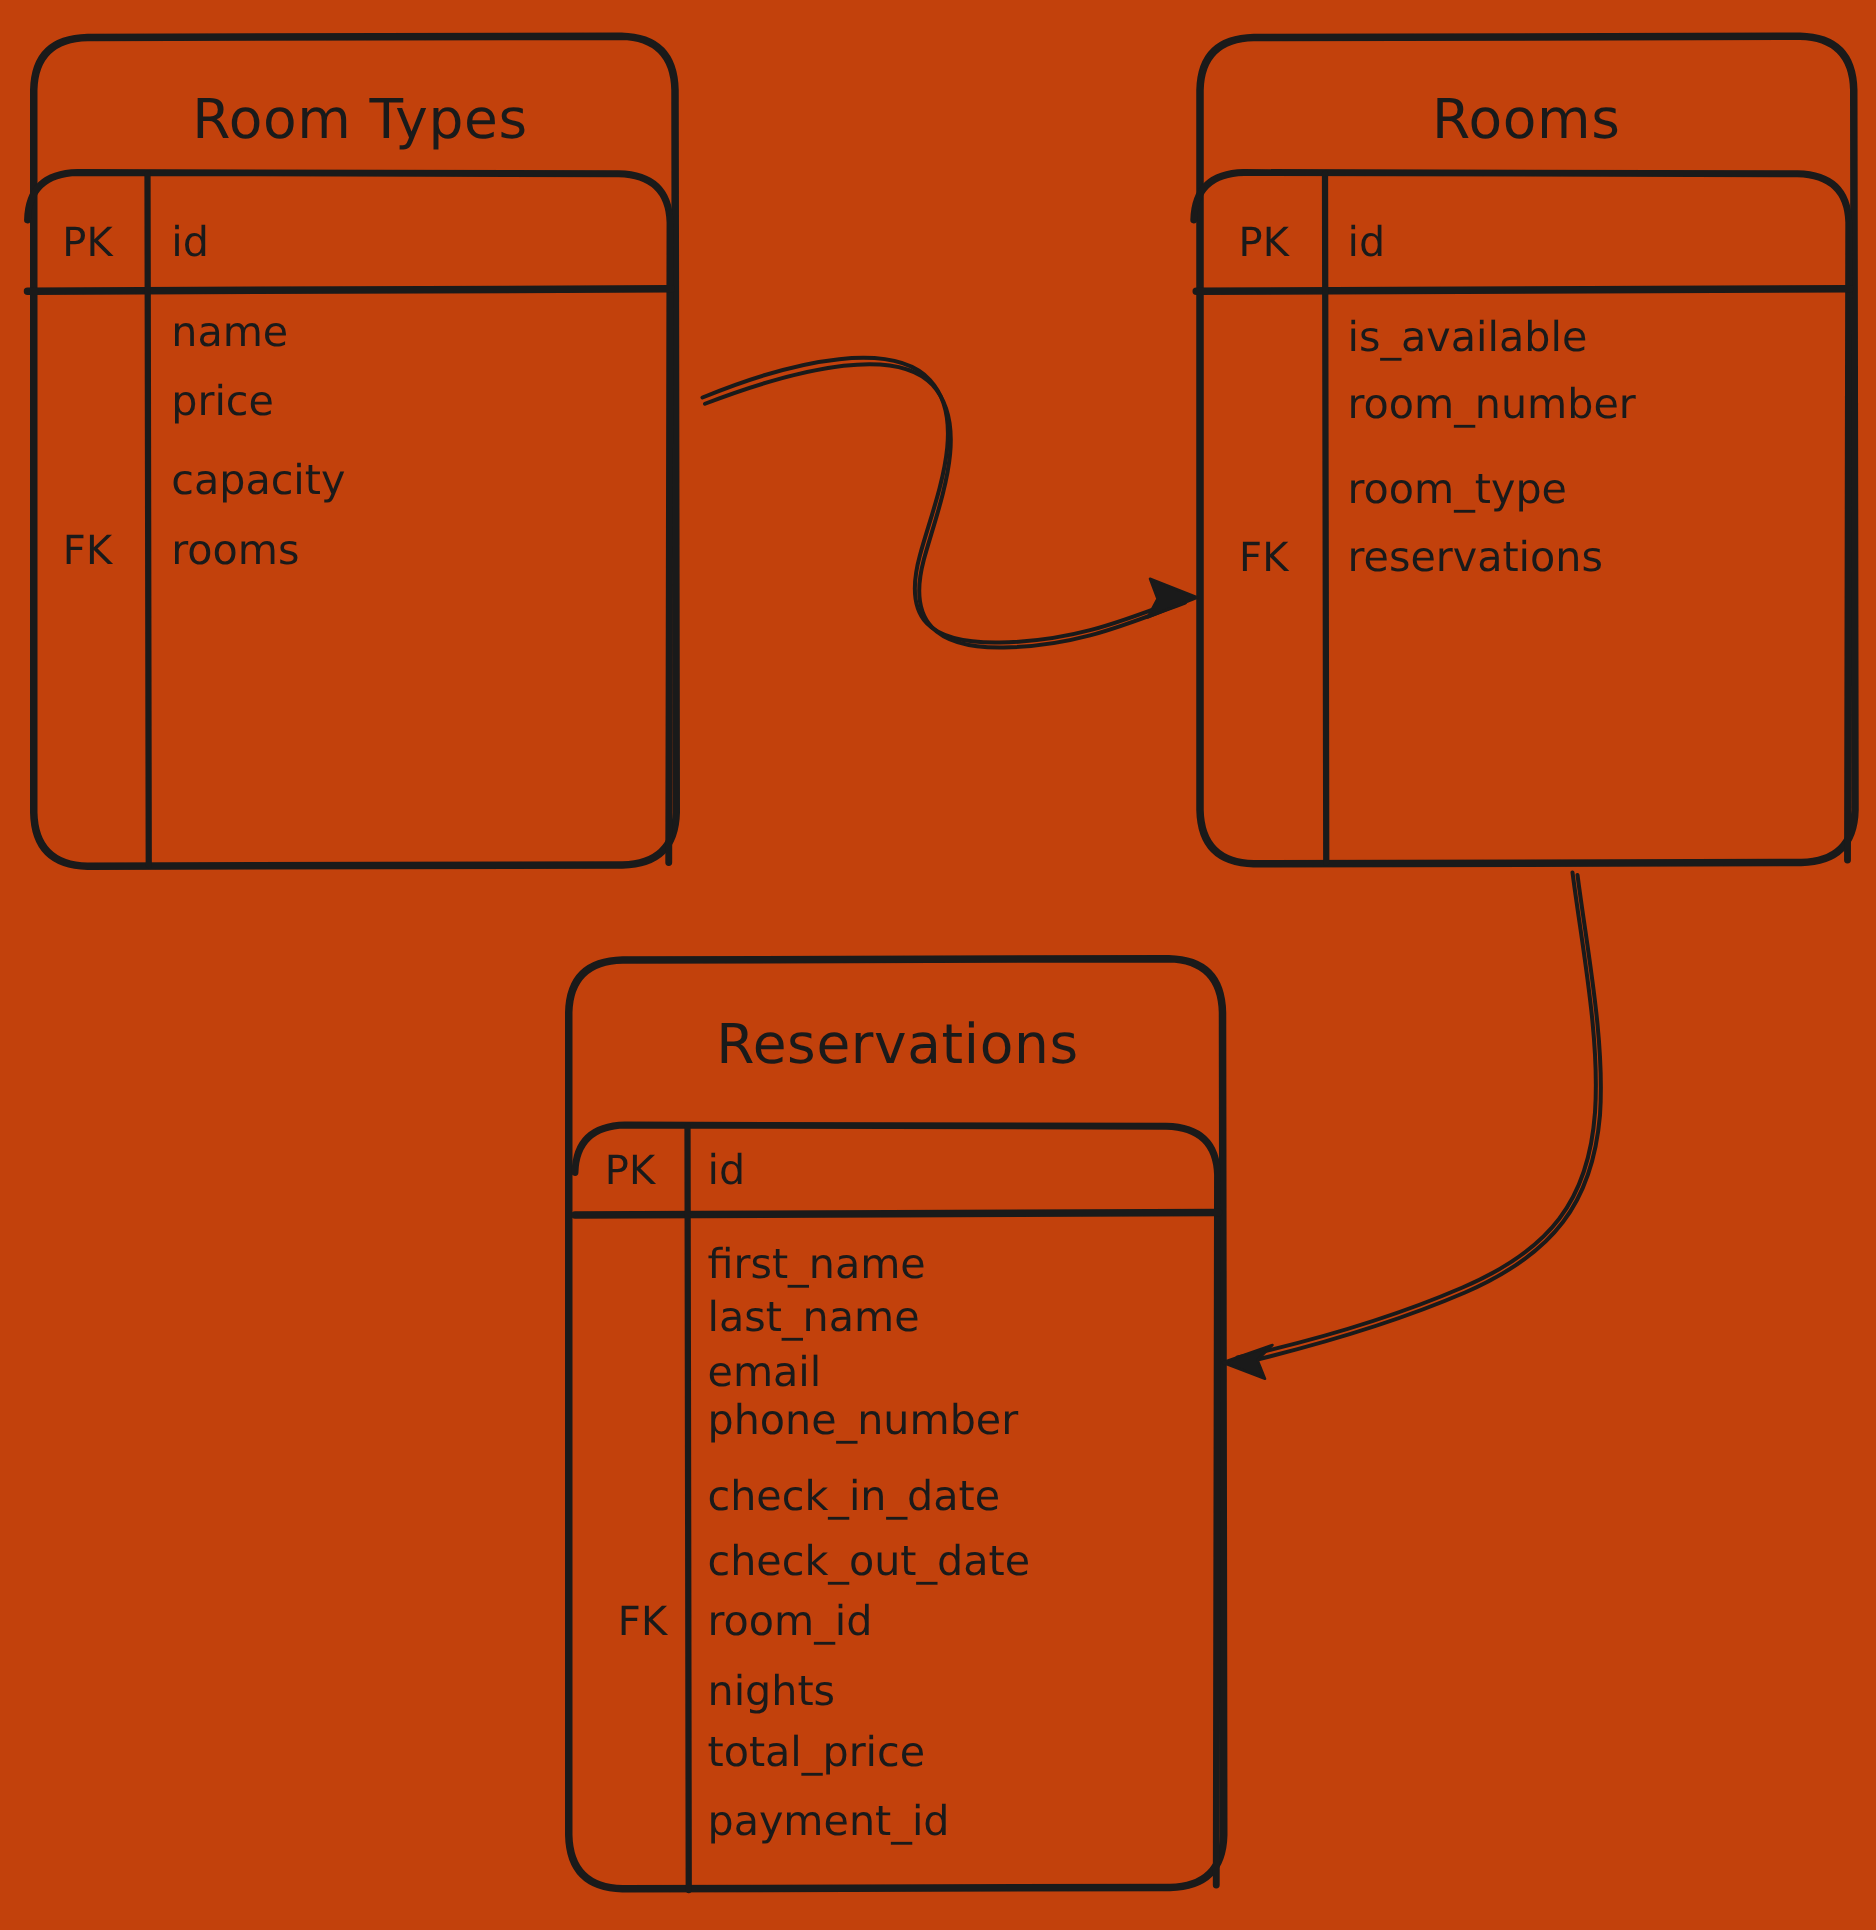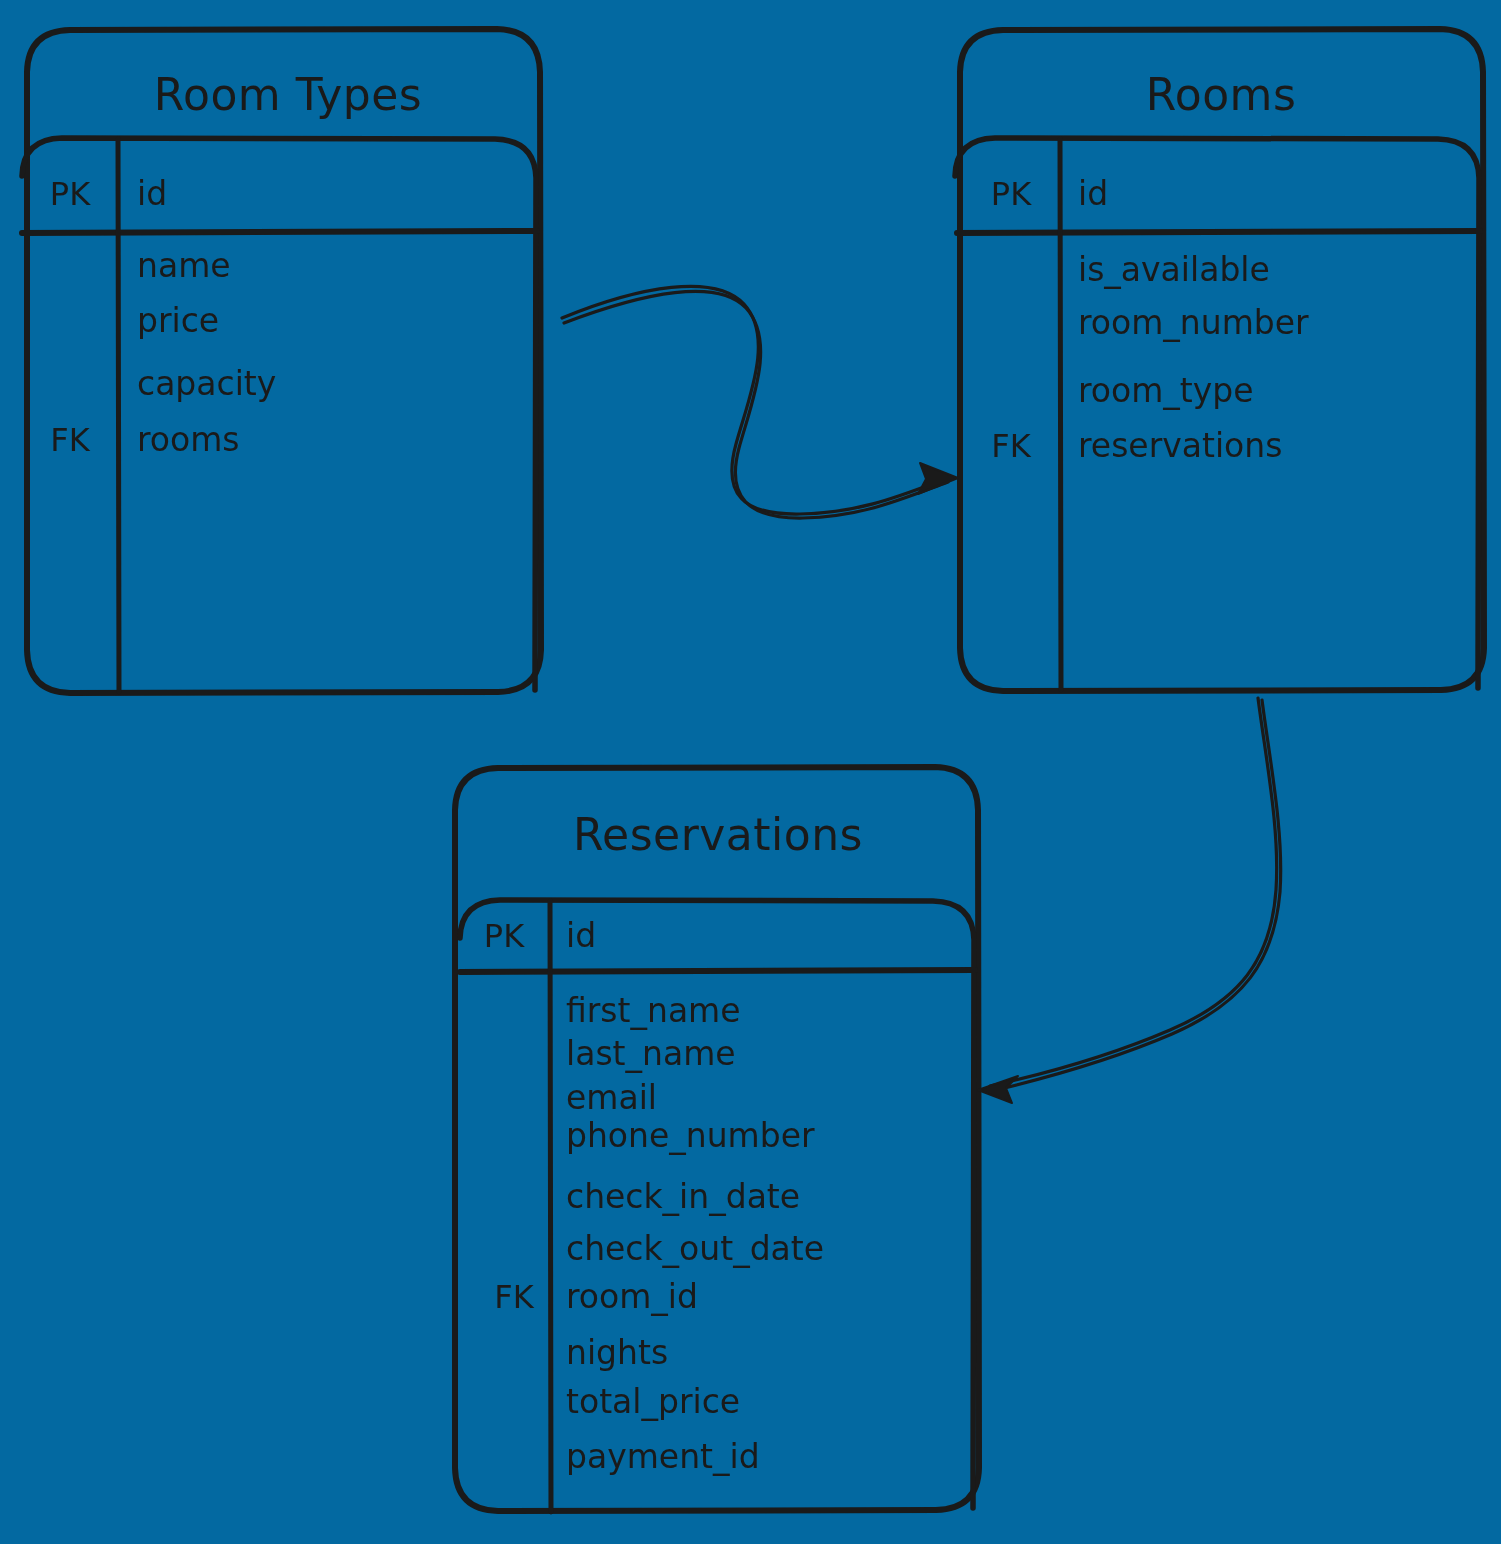--- a/index.html
+++ b/index.html
@@ -8,21 +8,21 @@
     padding: 0;
     background: #ffffff;
   }
   body {
     font-family: "DejaVu Sans", sans-serif;
   }
   #canvas {
     position: relative;
     width: 1501px;
     height: 1544px;
-    background: #0369a1;
+    background: #c2410c;
     overflow: hidden;
   }
   #diagram-svg {
     position: absolute;
     top: 0;
     left: 0;
     width: 1501px;
     height: 1544px;
   }
   .entity-title {

